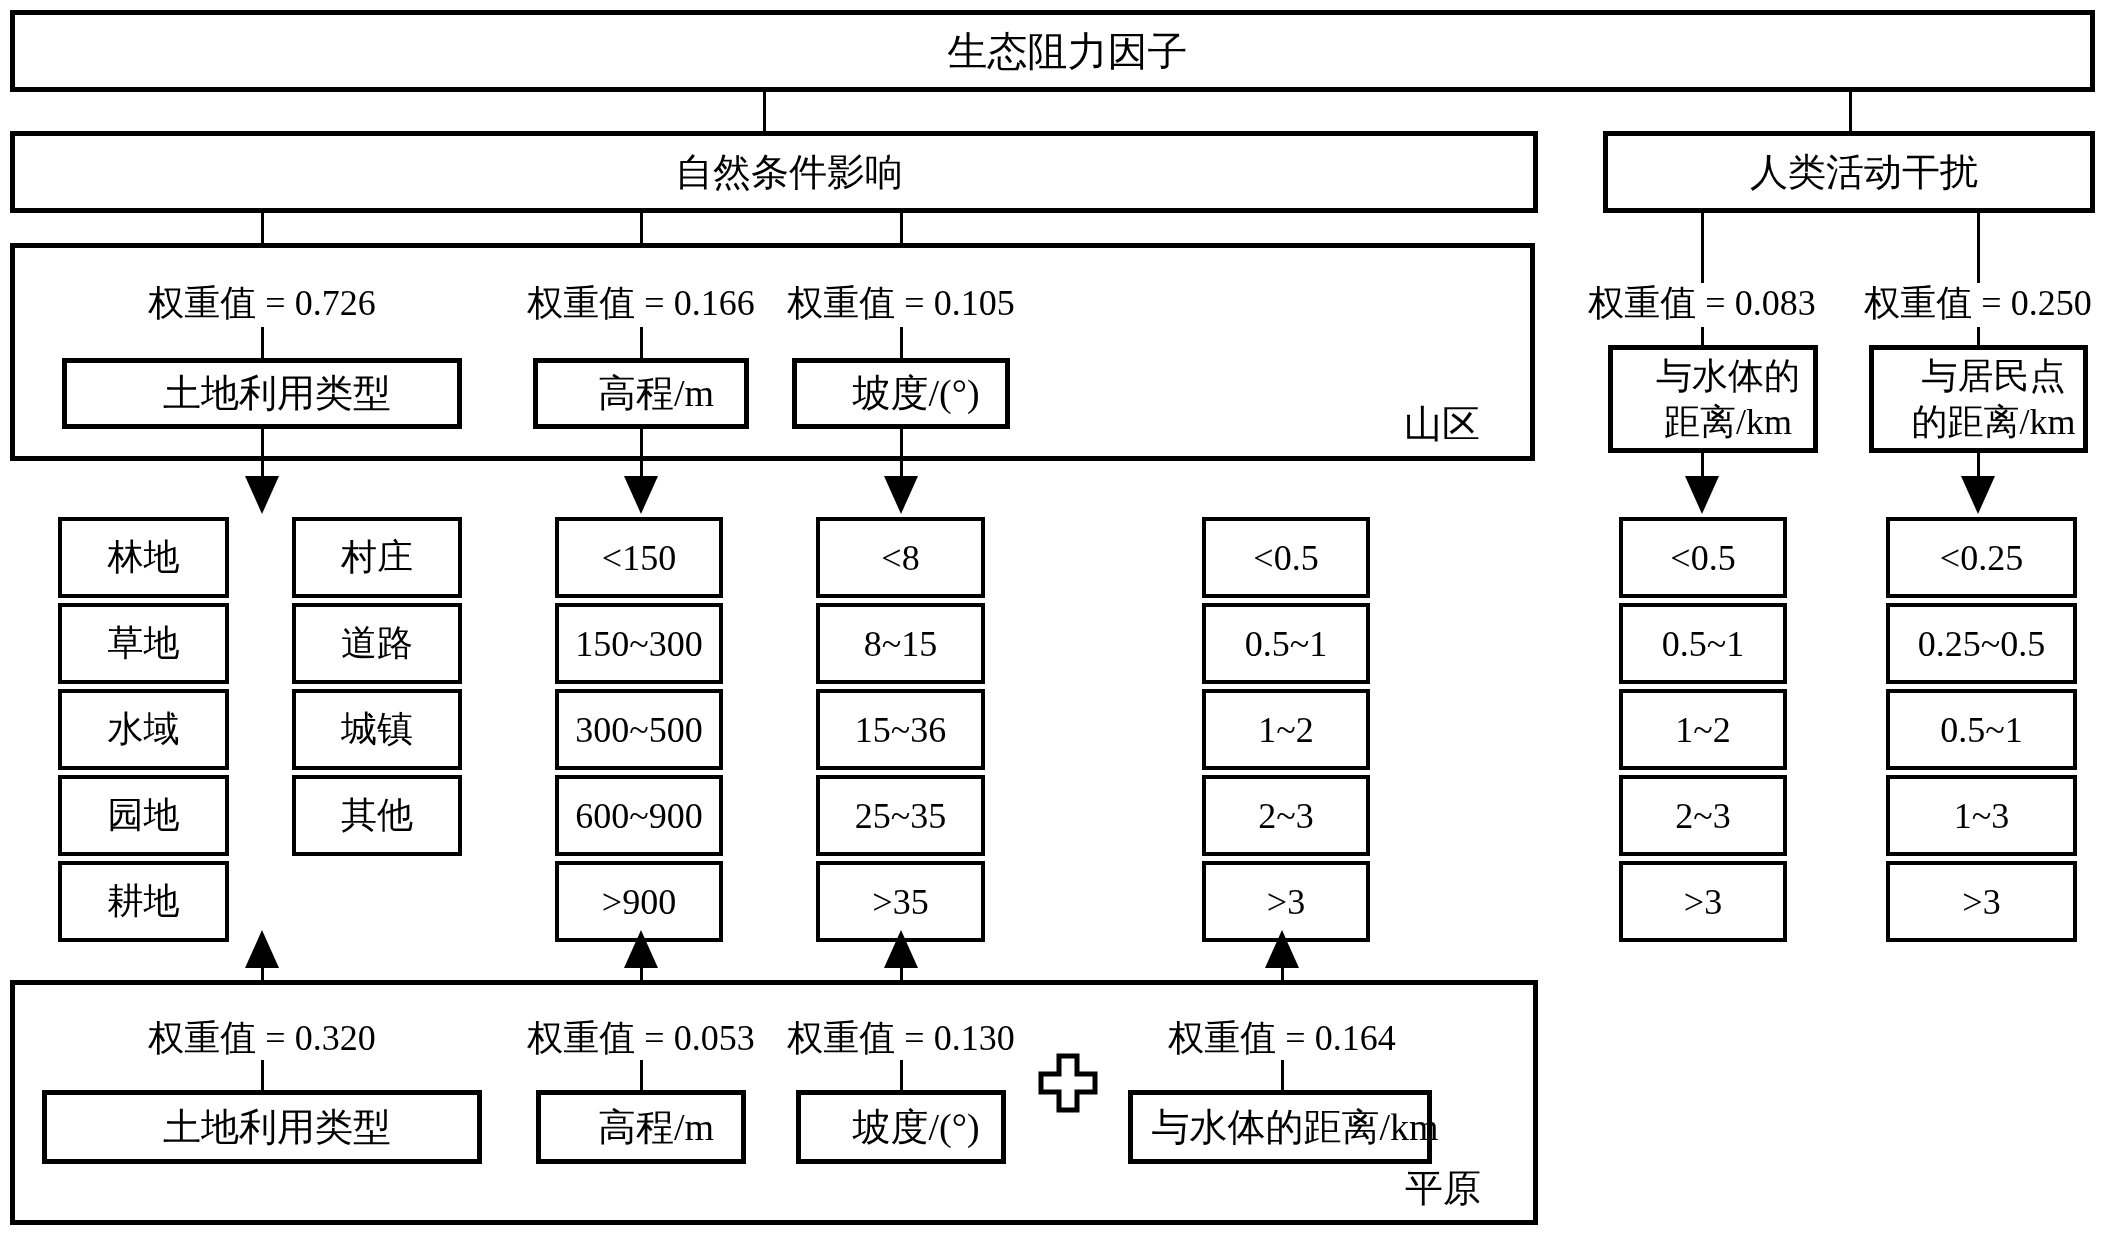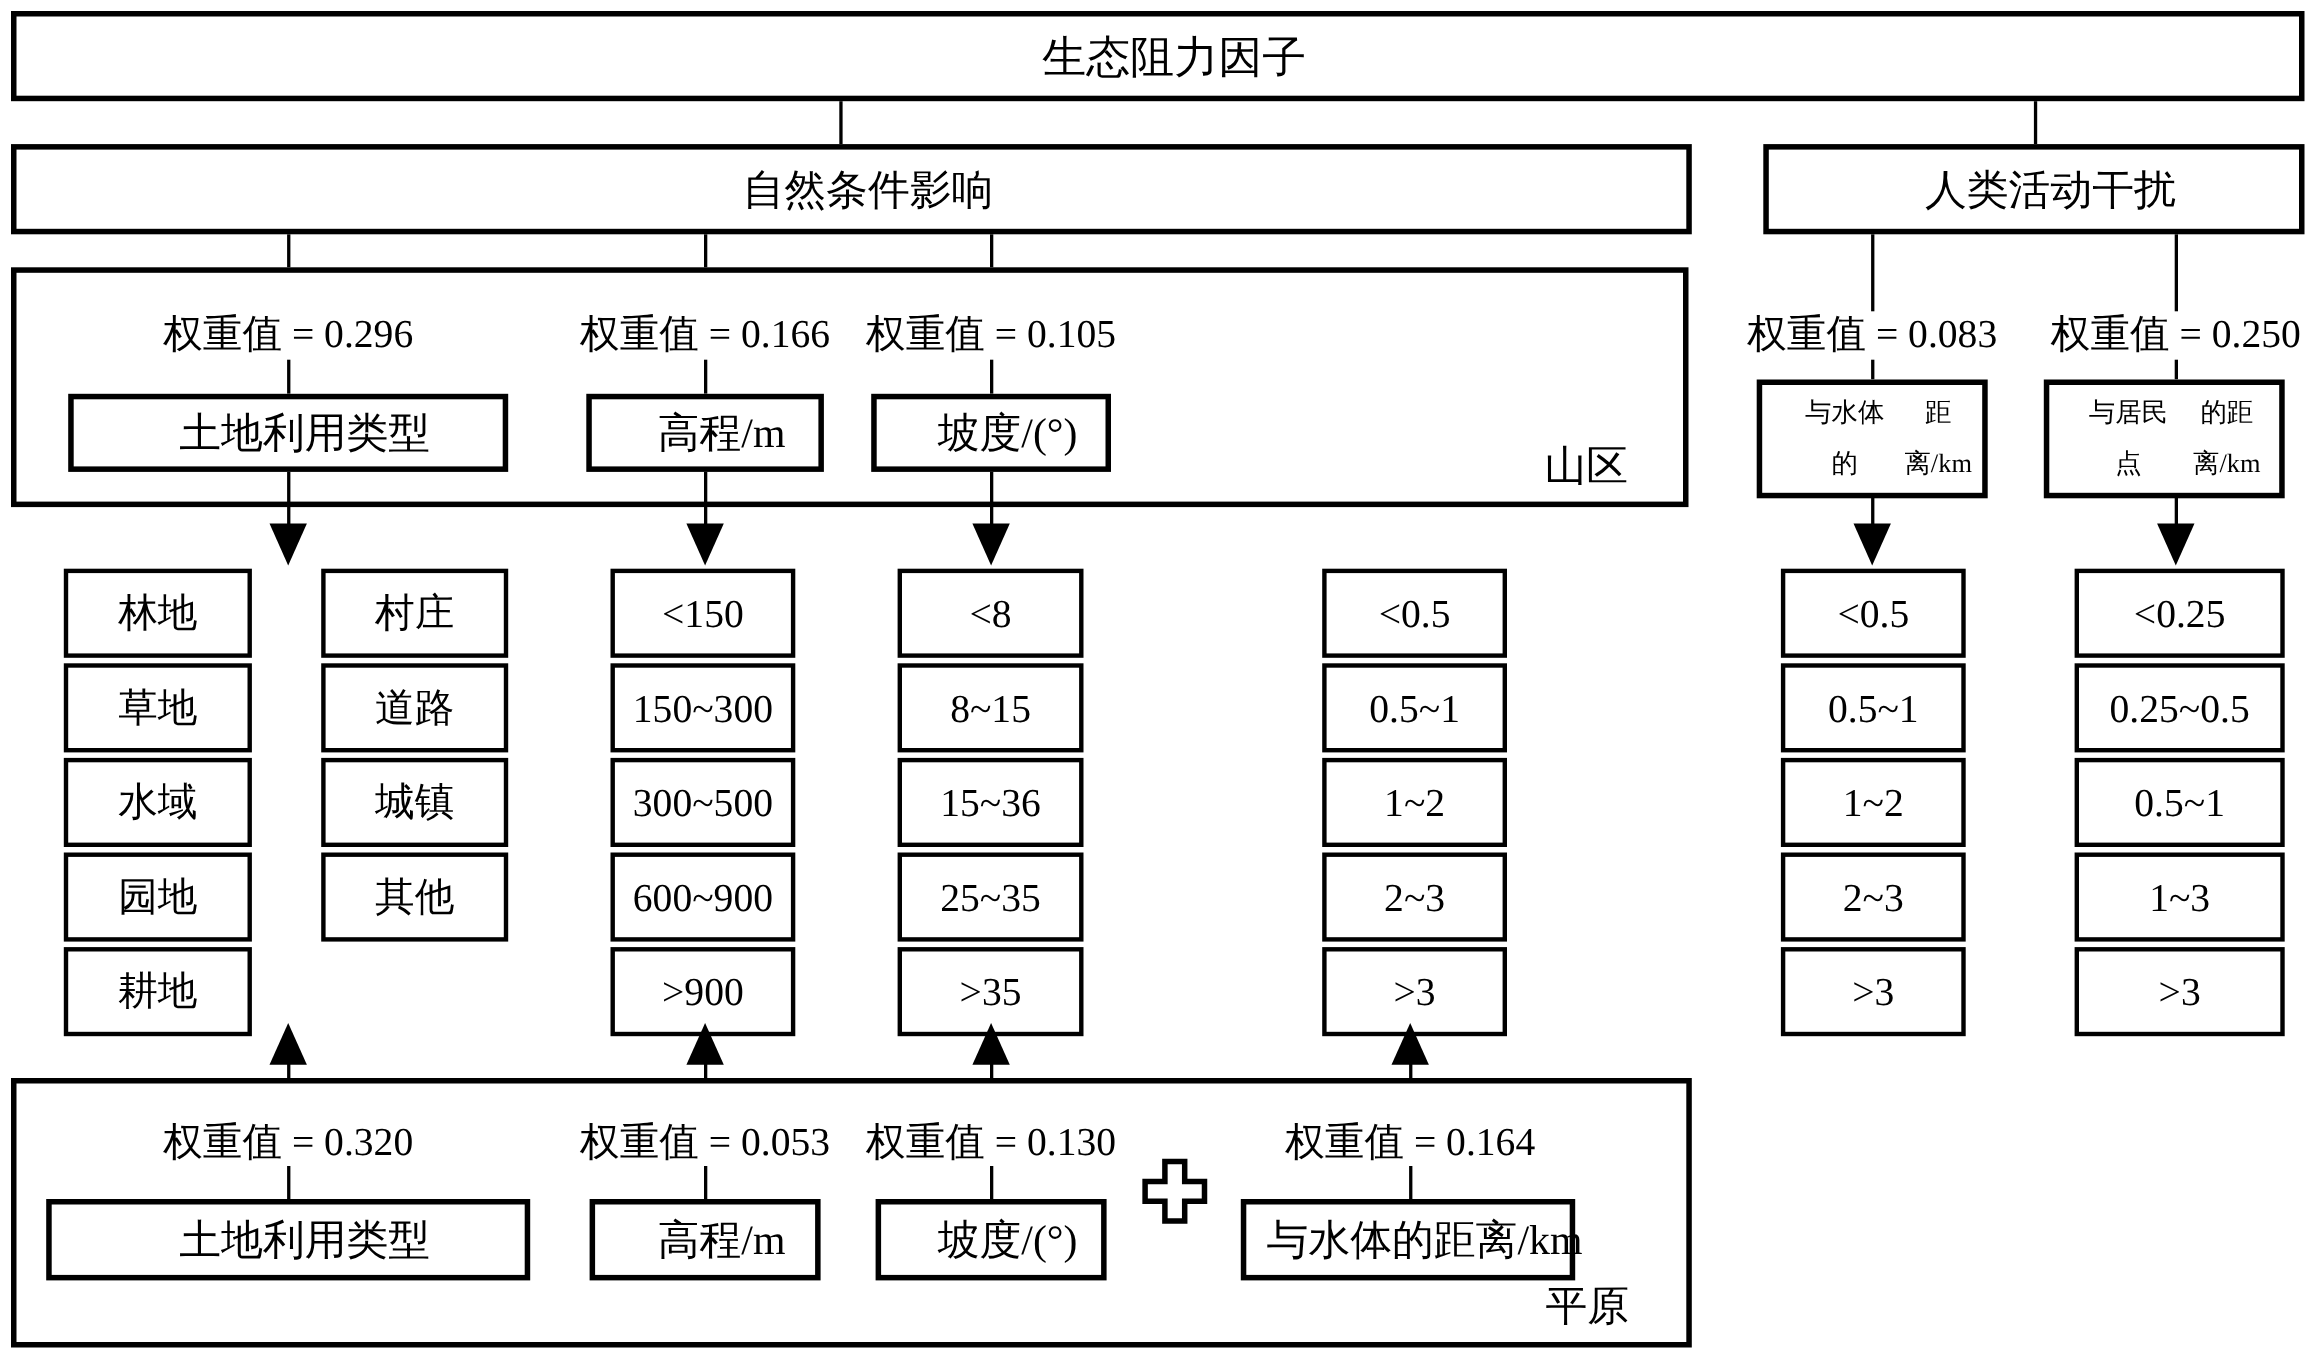--- a/index.html
+++ b/index.html
@@ -20,21 +20,21 @@
     display: flex;
     align-items: center;
     justify-content: center;
     text-align: center;
     white-space: nowrap;
     padding-left: 30px;
   }
   .title-box   { font-size: 40px; }
   .branch-box  { font-size: 38px; }
   .factor-box  { font-size: 38px; }
-  .factor-box2 { font-size: 24px; white-space: normal; line-height: 46px; flex-direction: row; }
+  .factor-box2 { font-size: 36px; white-space: normal; line-height: 46px; flex-direction: column; margin-left: 11px; }
   .container {
     position: absolute;
     box-sizing: border-box;
     border: 5px solid #000;
     background: #fff;
   }
   .vbox {
     position: absolute;
     box-sizing: border-box;
     border: 4px solid #000;
@@ -113,21 +113,21 @@
   <div class="ln" style="left:261px; top:213px; height:70px;"></div>
   <div class="ln" style="left:640px; top:213px; height:70px;"></div>
   <div class="ln" style="left:900px; top:213px; height:70px;"></div>
 
   <div class="ln" style="left:1701px; top:213px; height:70px;"></div>
   <div class="ln" style="left:1977px; top:213px; height:70px;"></div>
 
   <div class="container" style="left:10px; top:243px; width:1525px; height:218px;"></div>
   <div class="region-label" style="left:1367px; top:402px;">山区</div>
 
-  <div class="weight" style="left:72px;  top:281px;">权重值 = 0.296</div>
+  <div class="weight" style="left:72px;  top:281px;">权重值 = 0.726</div>
   <div class="weight" style="left:451px; top:281px;">权重值 = 0.166</div>
   <div class="weight" style="left:711px; top:281px;">权重值 = 0.105</div>
 
   <div class="weight" style="left:1512px; top:281px;">权重值 = 0.083</div>
   <div class="weight" style="left:1788px; top:281px;">权重值 = 0.250</div>
 
   <div class="ln" style="left:261px; top:327px; height:31px;"></div>
   <div class="ln" style="left:640px; top:327px; height:31px;"></div>
   <div class="ln" style="left:900px; top:327px; height:31px;"></div>
 

